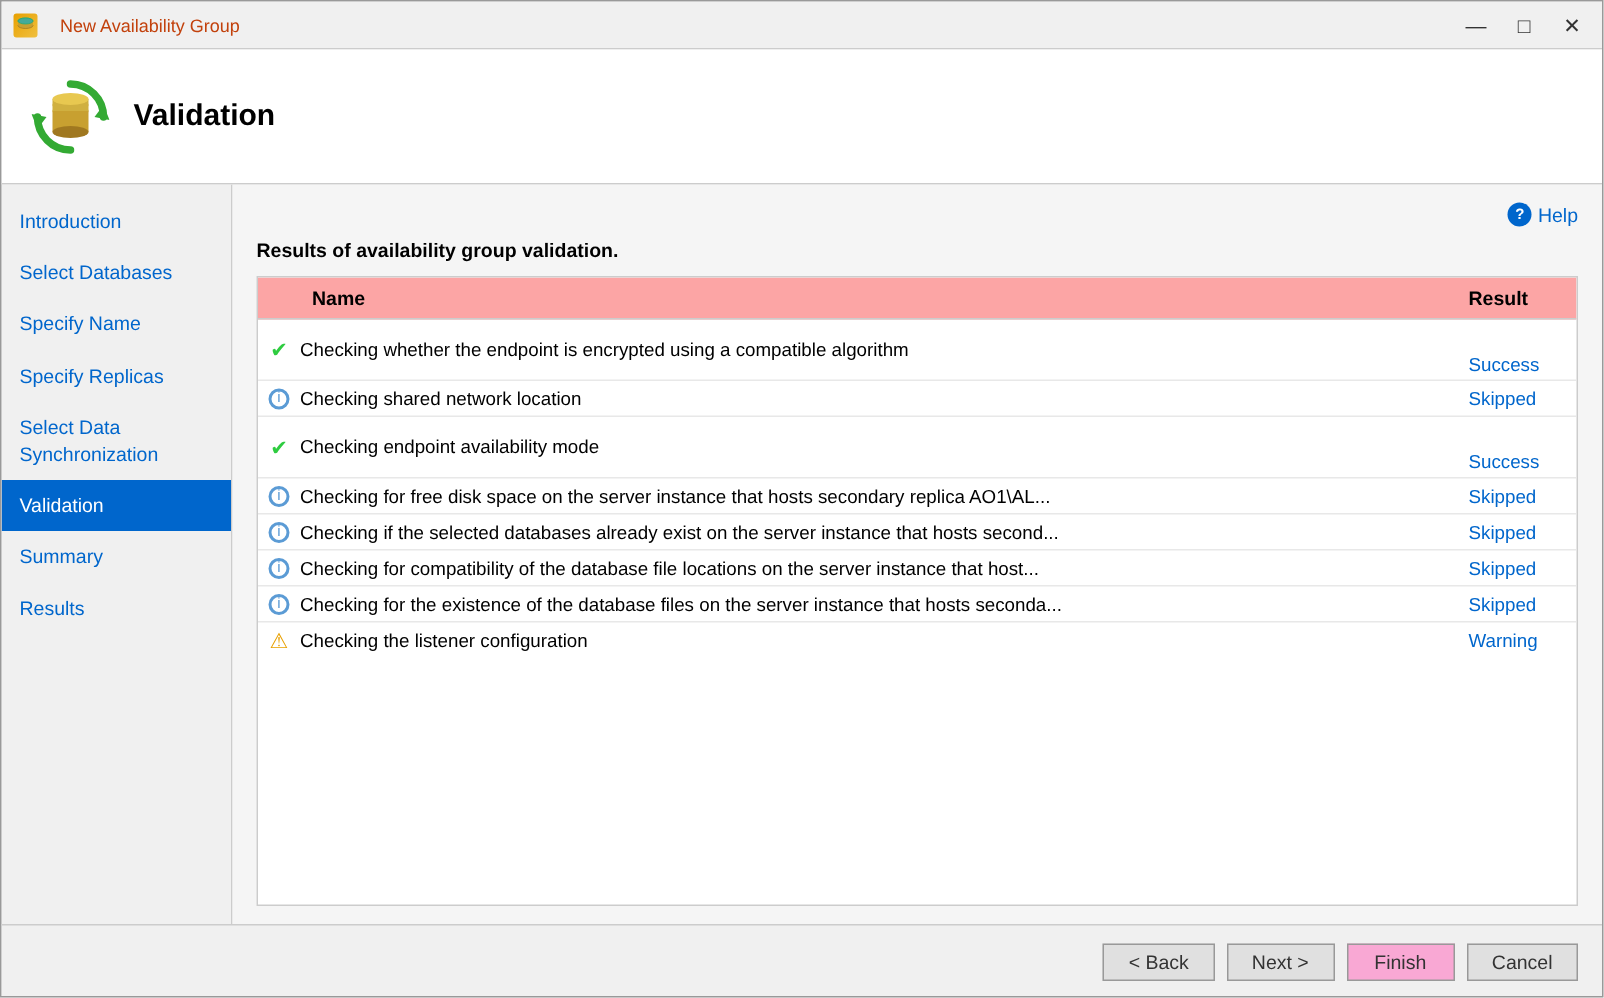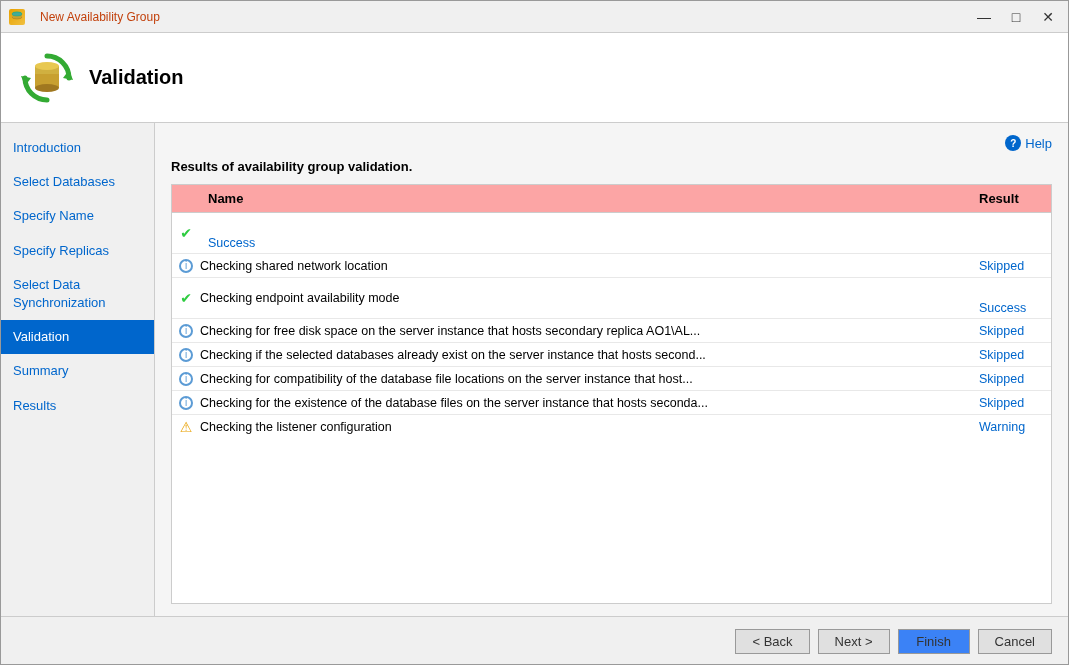--- a/index.html
+++ b/index.html
@@ -211,21 +211,21 @@
     .footer-btn {
       padding: 4px 16px;
       background: #e0e0e0;
       border: 1px solid #999;
       cursor: pointer;
       font-size: 13px;
       color: #333;
       min-width: 72px;
     }
     .footer-btn.primary {
-      background: #3b82f6;
+      background: #f9a8d4;
     }
   </style>
 </head>
 <body>
 
 <div class="title-bar">
   <div class="title-bar-left">
     <div class="title-bar-icon">
       <svg width="14" height="14" viewBox="0 0 14 14">
         <ellipse cx="7" cy="4" rx="5" ry="2" fill="#4a9" stroke="#2a7" stroke-width="0.5"></ellipse>
@@ -292,20 +292,21 @@
       <div class="validation-table">
         <div class="table-header">
           <div class="col-icon"></div>
           <div class="col-name">Name</div>
           <div class="col-result">Result</div>
         </div>
 
         <div id="table-body">
             <div class="table-row">
       <span class="row-icon icon-success">✔</span>
+      <div class="row-name">Checking whether the endpoint is encrypted using a compatible algorithm</div>
       <div class="row-result result-success">Success</div>
     </div>
             <div class="table-row">
       <span class="row-icon">
                 <span class="icon-info">i</span>
               </span>
       <div class="row-name">Checking shared network location</div>
       <div class="row-result result-skipped">Skipped</div>
     </div>
             <div class="table-row">

